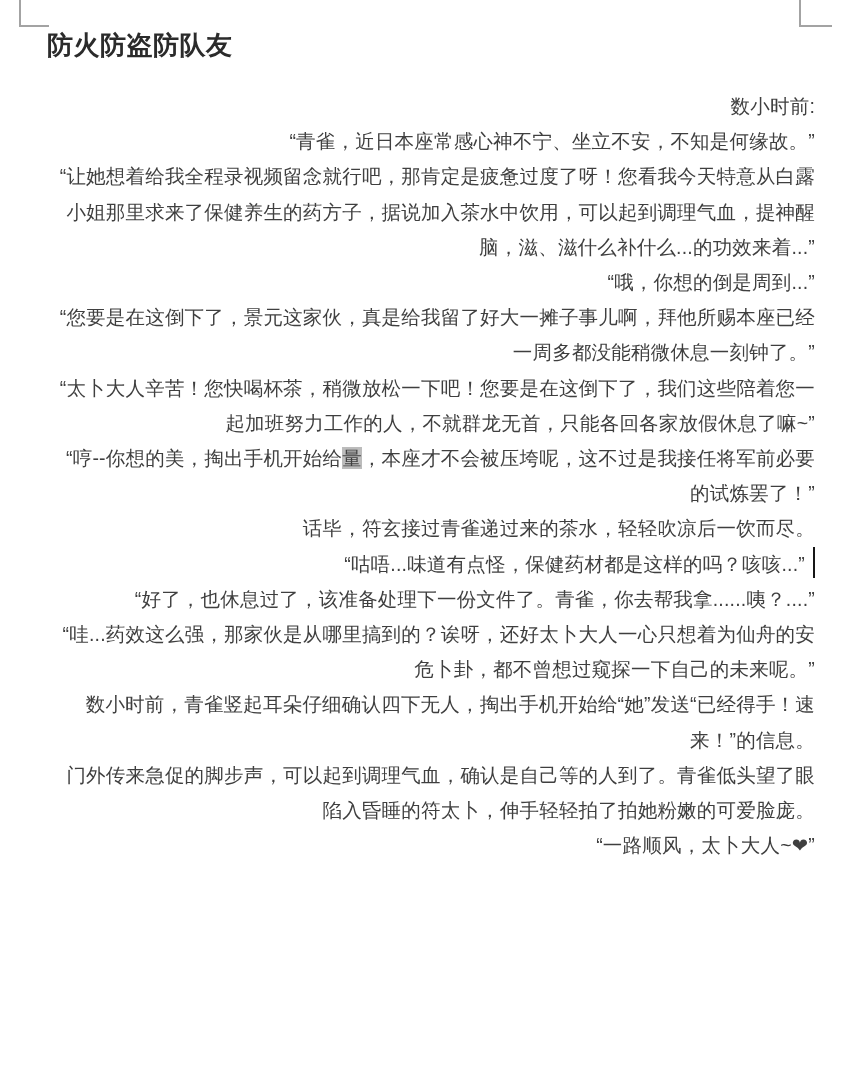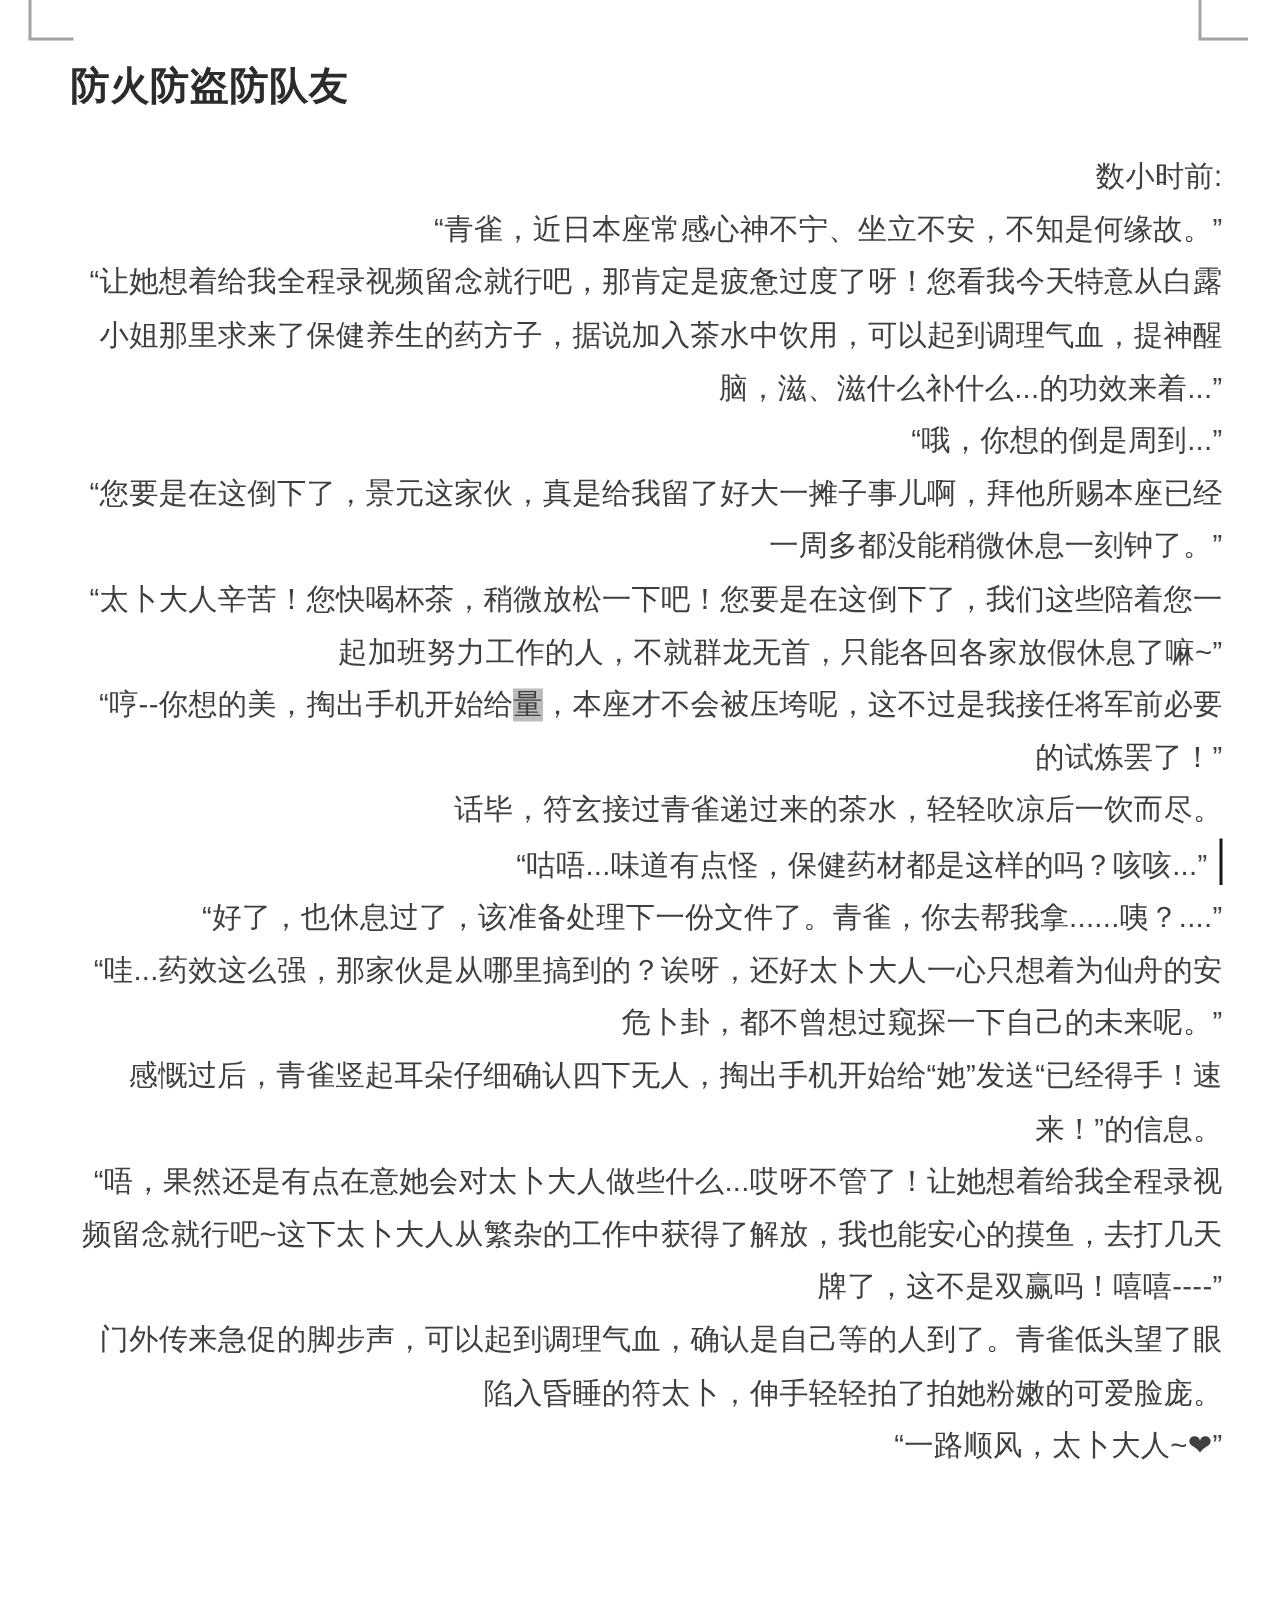--- a/index.html
+++ b/index.html
@@ -23,21 +23,21 @@
     background: #a3a3a3;
   }
   .tl-v { left: 19px;  top: 0;    width: 1.5px; height: 26px; }
   .tl-h { left: 19px;  top: 25px; width: 30px;  height: 1.5px; }
   .tr-v { left: 799px; top: 0;    width: 1.5px; height: 26px; }
   .tr-h { left: 799px; top: 25px; width: 33px;  height: 1.5px; }
 
   .content {
     position: absolute;
     left: 47px;
-    top: 40px;
+    top: 28px;
     width: 768px;
   }
   .doc-title {
     margin: 0;
     font-size: 26px;
     line-height: 34px;
     font-weight: 700;
     color: #2b2b2b;
     letter-spacing: 0.5px;
   }
@@ -83,19 +83,18 @@
       <p class="para">“青雀，近日本座常感心神不宁、坐立不安，不知是何缘故。”</p>
       <p class="para">“让她想着给我全程录视频留念就行吧，那肯定是疲惫过度了呀！您看我今天特意从白露小姐那里求来了保健养生的药方子，据说加入茶水中饮用，可以起到调理气血，提神醒脑，滋、滋什么补什么...的功效来着...”</p>
       <p class="para">“哦，你想的倒是周到...”</p>
       <p class="para">“您要是在这倒下了，景元这家伙，真是给我留了好大一摊子事儿啊，拜他所赐本座已经一周多都没能稍微休息一刻钟了。”</p>
       <p class="para">“太卜大人辛苦！您快喝杯茶，稍微放松一下吧！您要是在这倒下了，我们这些陪着您一起加班努力工作的人，不就群龙无首，只能各回各家放假休息了嘛~”</p>
       <p class="para"><span>“哼--你想的美，掏出手机开始给</span><span class="char-highlight">量</span><span>，本座才不会被压垮呢，这不过是我接任将军前必要的试炼罢了！”</span></p>
       <p class="para">话毕，符玄接过青雀递过来的茶水，轻轻吹凉后一饮而尽。</p>
       <p class="para"><span>“咕唔...味道有点怪，保健药材都是这样的吗？咳咳...”</span><span class="text-caret"></span></p>
       <p class="para">“好了，也休息过了，该准备处理下一份文件了。青雀，你去帮我拿......咦？....”</p>
       <p class="para">“哇...药效这么强，那家伙是从哪里搞到的？诶呀，还好太卜大人一心只想着为仙舟的安危卜卦，都不曾想过窥探一下自己的未来呢。”</p>
-      <p class="para">感慨过后，青雀竖起耳朵仔细确认四下无人，掏出手机开始给“她”发送“已经得手！速来！”的信息。</p>
-      <p class="para">“唔，果然还是有点在意她会对太卜大人做些什么...哎呀不管了！让她想着给我全程录视频留念就行吧~这下太卜大人从繁杂的工作中获得了解放，我也能安心的摸鱼，去打几天牌了，这不是双赢吗！嘻嘻----”</p>
+      <p class="para">数小时前，青雀竖起耳朵仔细确认四下无人，掏出手机开始给“她”发送“已经得手！速来！”的信息。</p>
       <p class="para">门外传来急促的脚步声，可以起到调理气血，确认是自己等的人到了。青雀低头望了眼陷入昏睡的符太卜，伸手轻轻拍了拍她粉嫩的可爱脸庞。</p>
       <p class="para">“一路顺风，太卜大人~❤”</p>
     </div>
   </div>
 </div>
 
 </body></html>

